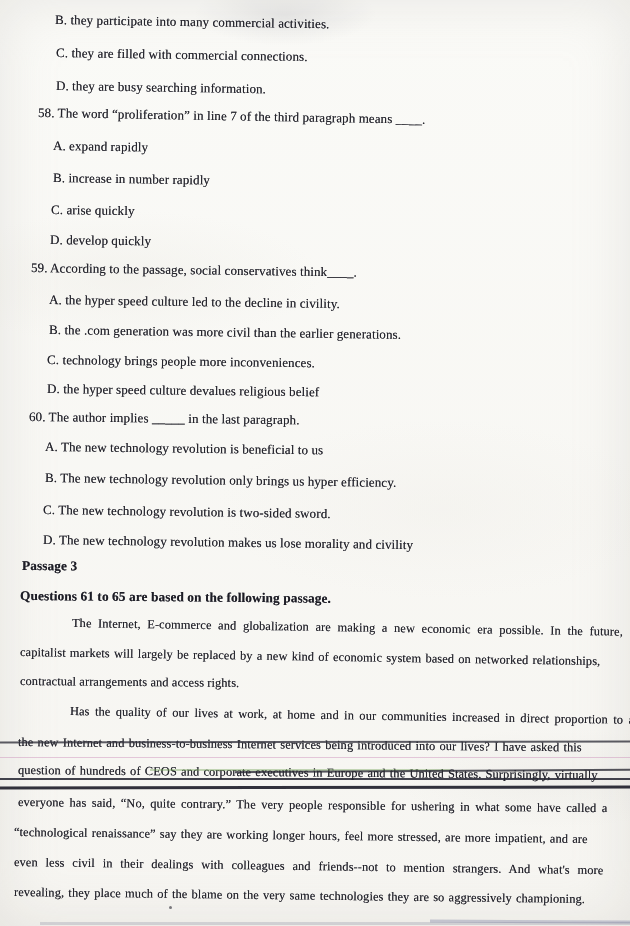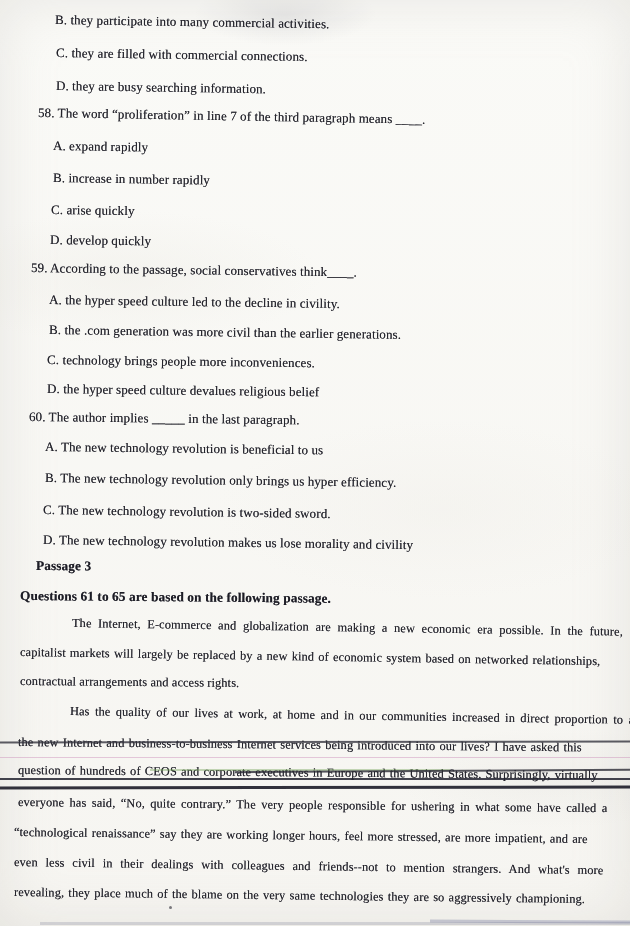--- a/index.html
+++ b/index.html
@@ -49,21 +49,21 @@
   <div class="line" style="left:49px;top:322px;transform:rotate(.8deg);">B. the .com generation was more civil than the earlier generations.</div>
   <div class="line" style="left:47px;top:352px;transform:rotate(.7deg);">C. technology brings people more inconveniences.</div>
   <div class="line" style="left:47px;top:381px;transform:rotate(.7deg);">D. the hyper speed culture devalues religious belief</div>
 
   <div class="line" style="left:29px;top:409px;transform:rotate(.7deg);">60. The author implies _____ in the last paragraph.</div>
   <div class="line" style="left:45px;top:439px;transform:rotate(.7deg);">A. The new technology revolution is beneficial to us</div>
   <div class="line" style="left:45px;top:470px;transform:rotate(.8deg);">B. The new technology revolution only brings us hyper efficiency.</div>
   <div class="line" style="left:43px;top:502px;transform:rotate(.8deg);">C. The new technology revolution is two-sided sword.</div>
   <div class="line" style="left:43px;top:532px;transform:rotate(.8deg);">D. The new technology revolution makes us lose morality and civility</div>
 
-  <div class="line bold" style="left:36px;top:558px;transform:rotate(.3deg);">Passage 3</div>
+  <div class="line bold" style="left:22px;top:558px;transform:rotate(.3deg);">Passage 3</div>
   <div class="line bold" style="left:20px;top:588px;transform:rotate(.5deg);">Questions 61 to 65 are based on the following passage.</div>
 
   <div class="line passage ws3" style="left:72px;top:616px;transform:rotate(.9deg);">The Internet, E-commerce and globalization are making a new economic era possible. In the future,</div>
   <div class="line passage ws1" style="left:20px;top:645px;transform:rotate(.9deg);">capitalist markets will largely be replaced by a new kind of economic system based on networked relationships,</div>
   <div class="line passage" style="left:20px;top:674px;transform:rotate(.5deg);">contractual arrangements and access rights.</div>
 
   <div class="line passage ws2" style="left:70px;top:704px;transform:rotate(.9deg);">Has the quality of our lives at work, at home and in our communities increased in direct proportion to all</div>
   <div class="line passage ws1" style="left:18px;top:735px;transform:rotate(.55deg);">the new Internet and business-to-business Internet services being introduced into our lives? I have asked this</div>
   <div class="line passage ws1" style="left:18px;top:763px;transform:rotate(.5deg);">question of hundreds of CEOS and corporate executives in Europe and the United States. Surprisingly, virtually</div>
   <div class="line passage ws2" style="left:18px;top:795px;transform:rotate(.6deg);">everyone has said, “No, quite contrary.” The very people responsible for ushering in what some have called a</div>

